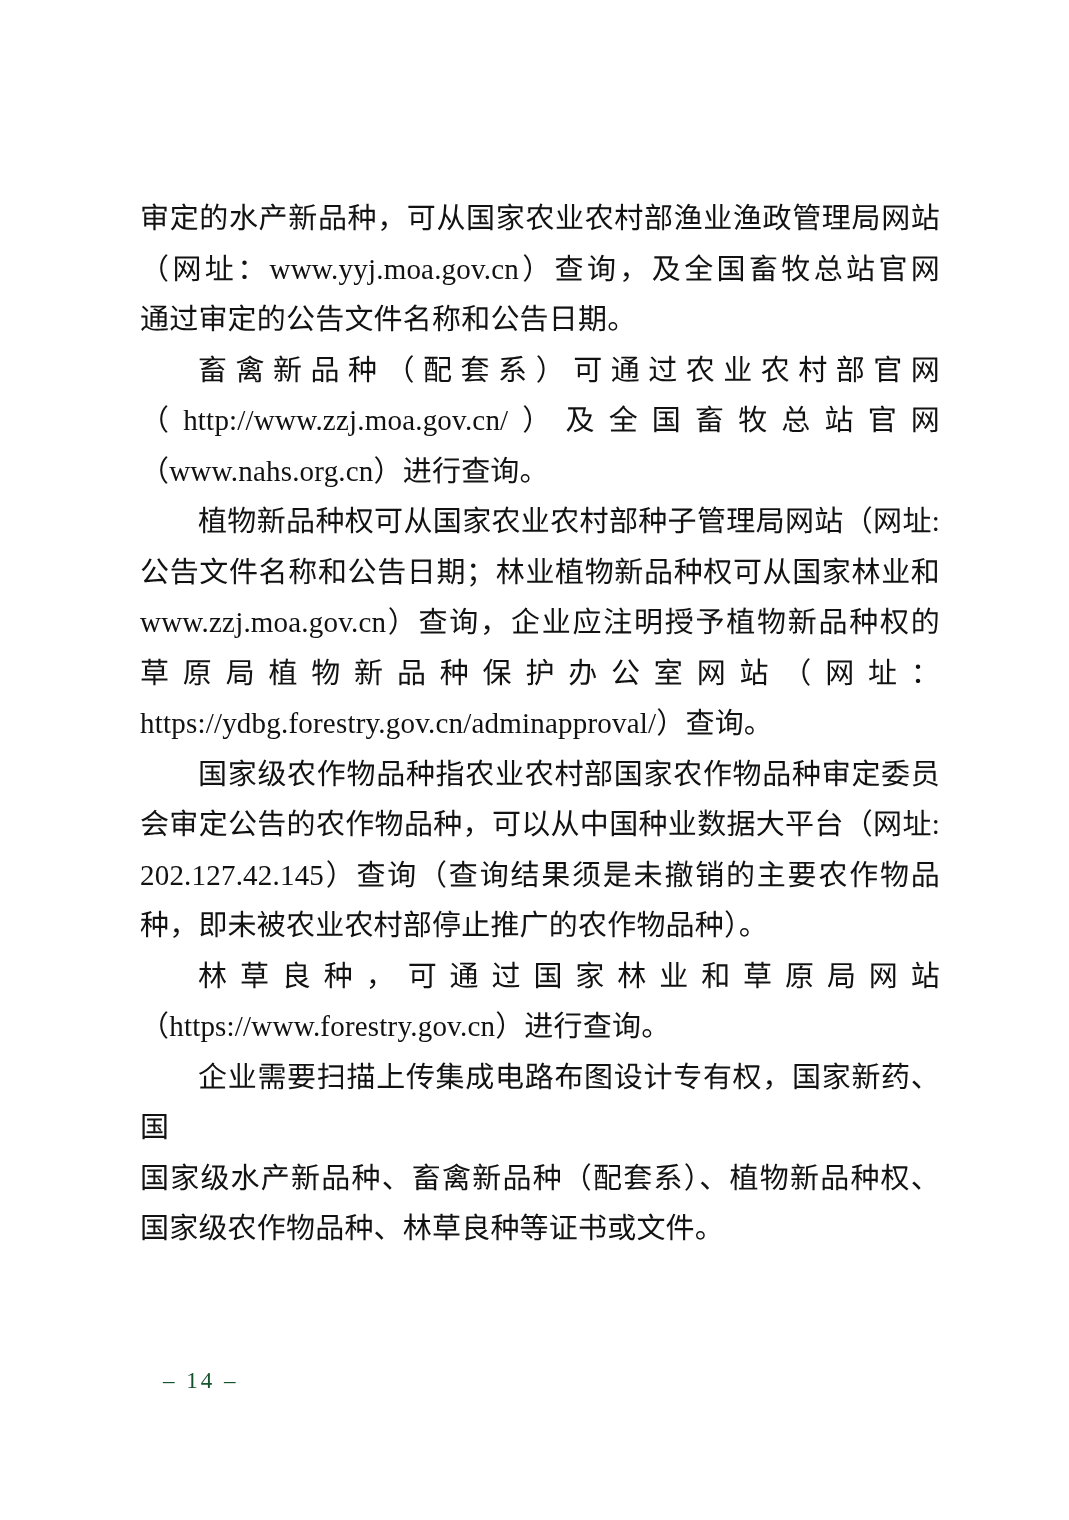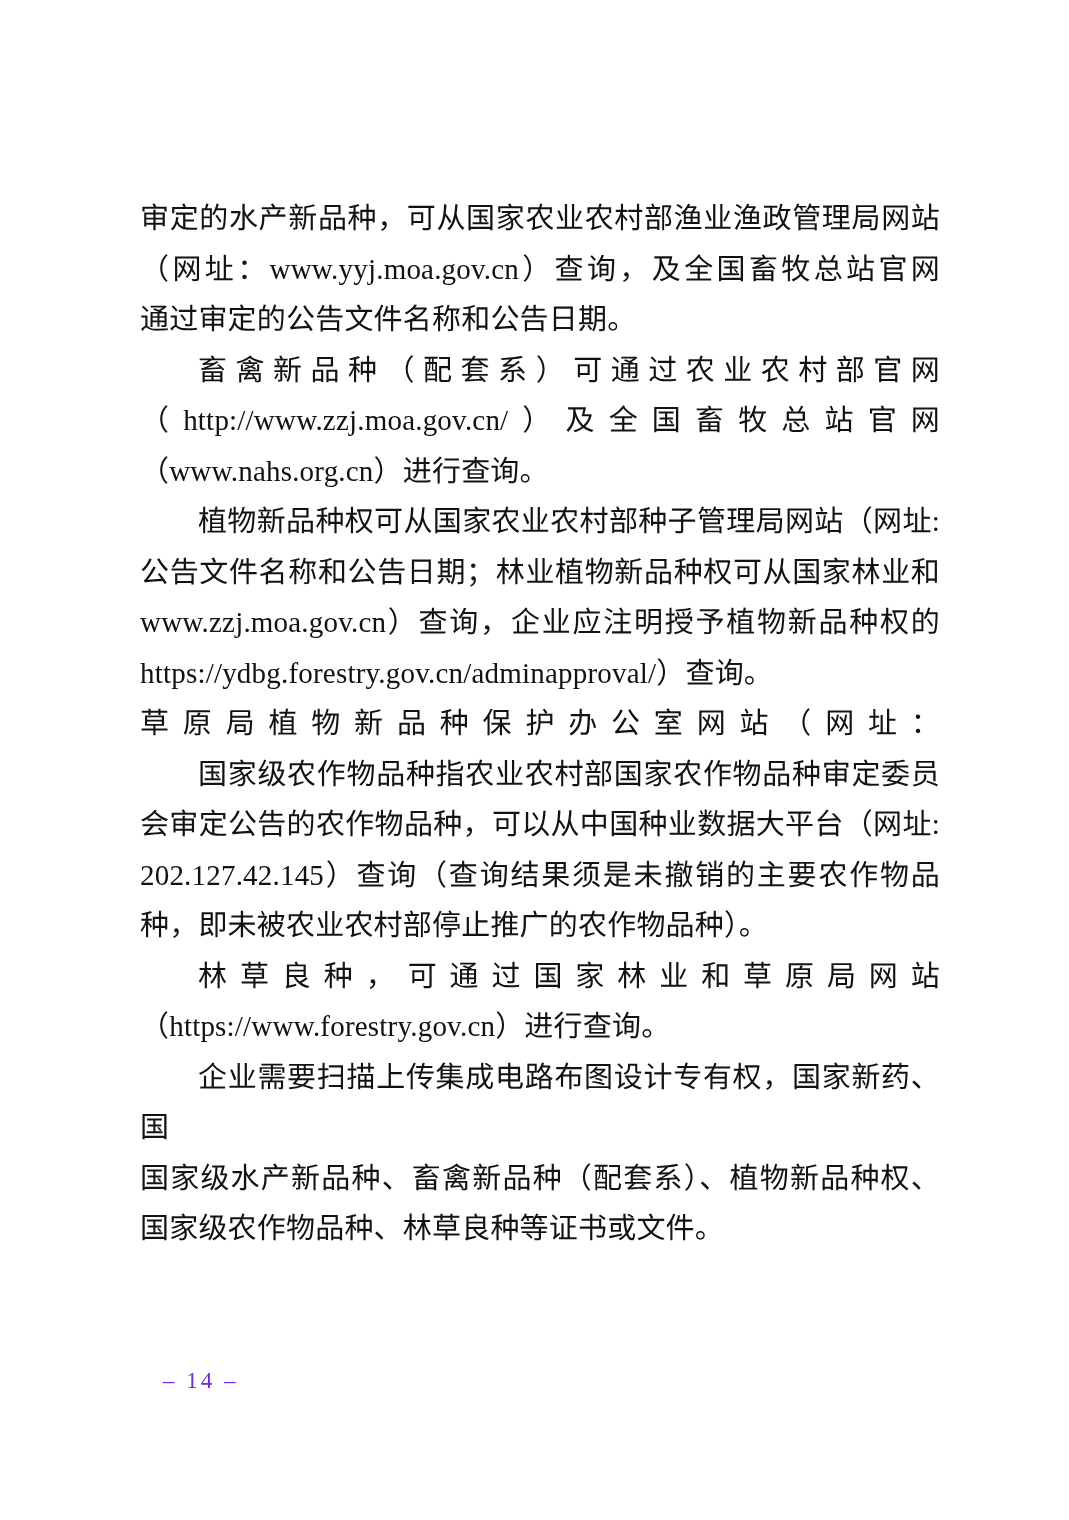--- a/index.html
+++ b/index.html
@@ -43,21 +43,21 @@
     text-indent: 2em;
   }
   .footer {
     position: absolute;
     left: 163px;
     top: 1368px;
   }
   .page-number {
     font-size: 23px;
     letter-spacing: 3px;
-    color: #6d28d9;
+    color: #14532d;
   }
 </style>
 </head>
 <body>
 
 <div class="page">
   <main class="text-block" id="paragraphs">
       <div class="paragraph">
         <div class="line">审定的水产新品种，可从国家农业农村部渔业渔政管理局网站</div>
         <div class="line">（网址：www.yyj.moa.gov.cn）查询，及全国畜牧总站官网</div>
@@ -65,22 +65,22 @@
       </div>
       <div class="paragraph">
         <div class="line indent">畜禽新品种（配套系）可通过农业农村部官网</div>
         <div class="line">（http://www.zzj.moa.gov.cn/）及全国畜牧总站官网</div>
         <div class="line last">（www.nahs.org.cn）进行查询。</div>
       </div>
       <div class="paragraph">
         <div class="line indent">植物新品种权可从国家农业农村部种子管理局网站（网址:</div>
         <div class="line">公告文件名称和公告日期；林业植物新品种权可从国家林业和</div>
         <div class="line">www.zzj.moa.gov.cn）查询，企业应注明授予植物新品种权的</div>
+        <div class="line">草原局植物新品种保护办公室网站（网址：</div>
         <div class="line last">https://ydbg.forestry.gov.cn/adminapproval/）查询。</div>
-        <div class="line">草原局植物新品种保护办公室网站（网址：</div>
       </div>
       <div class="paragraph">
         <div class="line indent">国家级农作物品种指农业农村部国家农作物品种审定委员</div>
         <div class="line">会审定公告的农作物品种，可以从中国种业数据大平台（网址:</div>
         <div class="line">202.127.42.145）查询（查询结果须是未撤销的主要农作物品</div>
         <div class="line last">种，即未被农业农村部停止推广的农作物品种）。</div>
       </div>
       <div class="paragraph">
         <div class="line indent">林草良种，可通过国家林业和草原局网站</div>
         <div class="line last">（https://www.forestry.gov.cn）进行查询。</div>

